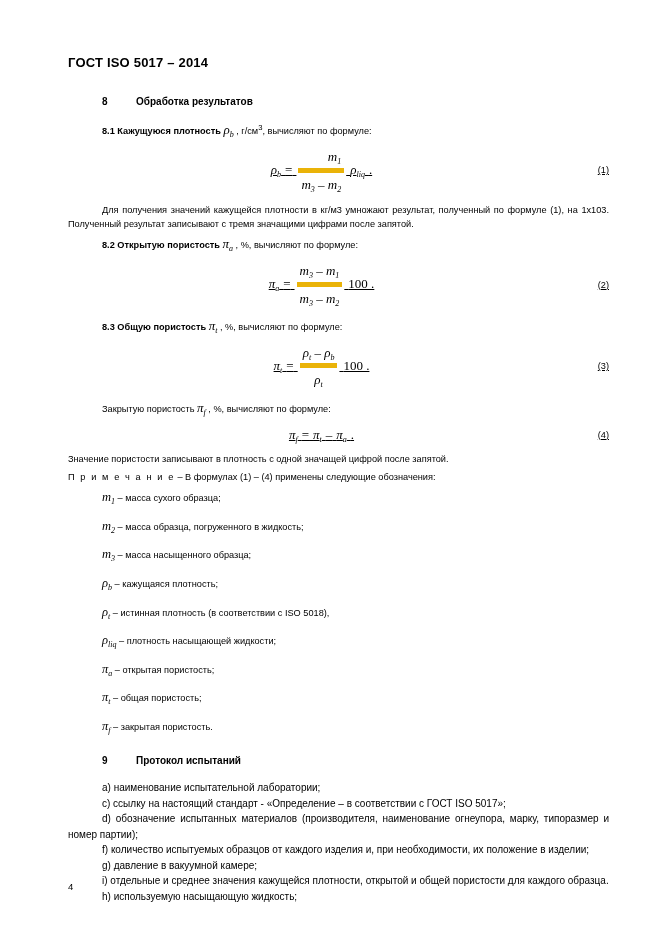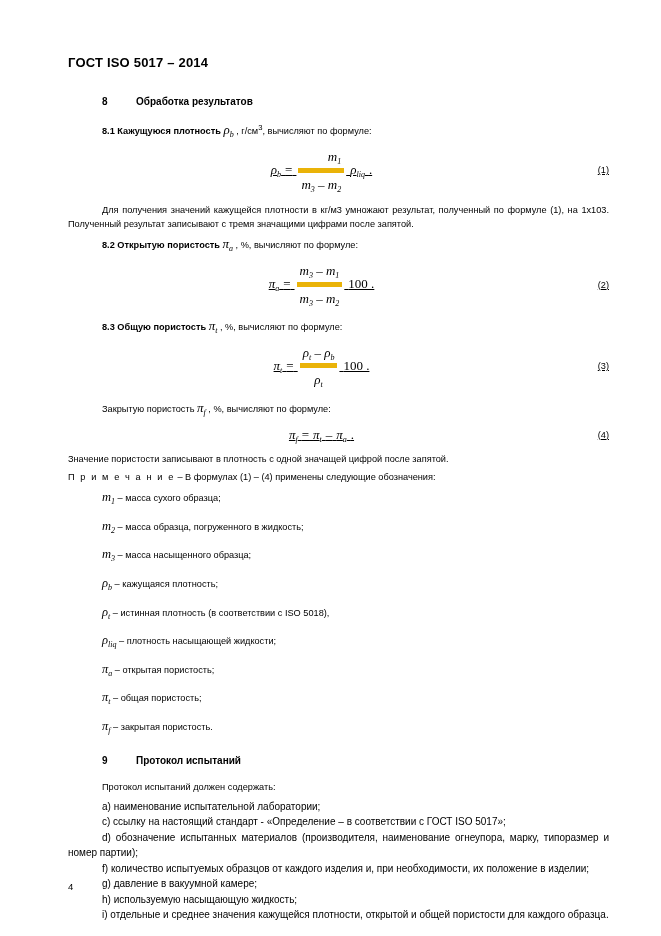--- a/index.html
+++ b/index.html
@@ -278,26 +278,25 @@
       <span>– закрытая пористость.</span>
     </div>
   </div>
 
   <div class="spacer-md"></div>
 
   <h2 class="section">
     <span class="num">9</span><span>Протокол испытаний</span>
   </h2>
 
-  <p class="body ind">Протокол испытаний должен содержать:</p>
 
   <ul class="protocol">
     <li>a) наименование испытательной лаборатории;</li>
     <li>c) ссылку на настоящий стандарт - «Определение – в соответствии с ГОСТ ISO 5017»;</li>
     <li>d) обозначение испытанных материалов (производителя, наименование огнеупора, марку, типоразмер и номер партии);</li>
     <li>f) количество испытуемых образцов от каждого изделия и, при необходимости, их положение в изделии;</li>
     <li>g) давление в вакуумной камере;</li>
+    <li>i) отдельные и среднее значения кажущейся плотности, открытой и общей пористости для каждого образца.</li>
     <li>h) используемую насыщающую жидкость;</li>
-    <li>i) отдельные и среднее значения кажущейся плотности, открытой и общей пористости для каждого образца.</li>
   </ul>
 
   <div class="page-num">4</div>
 </div>
 
 </body></html>

